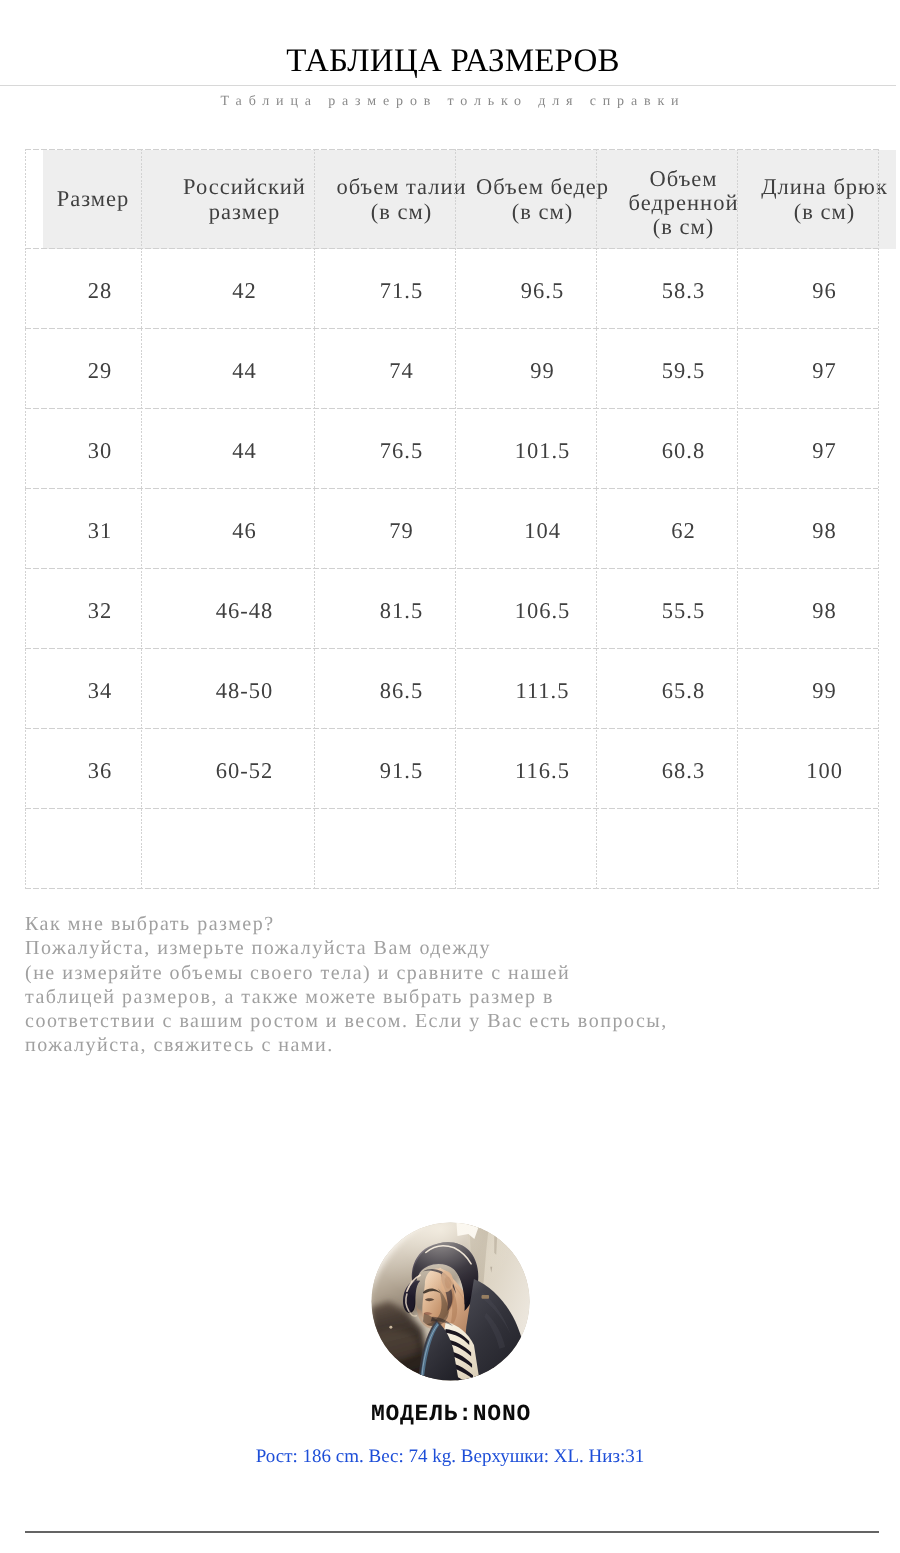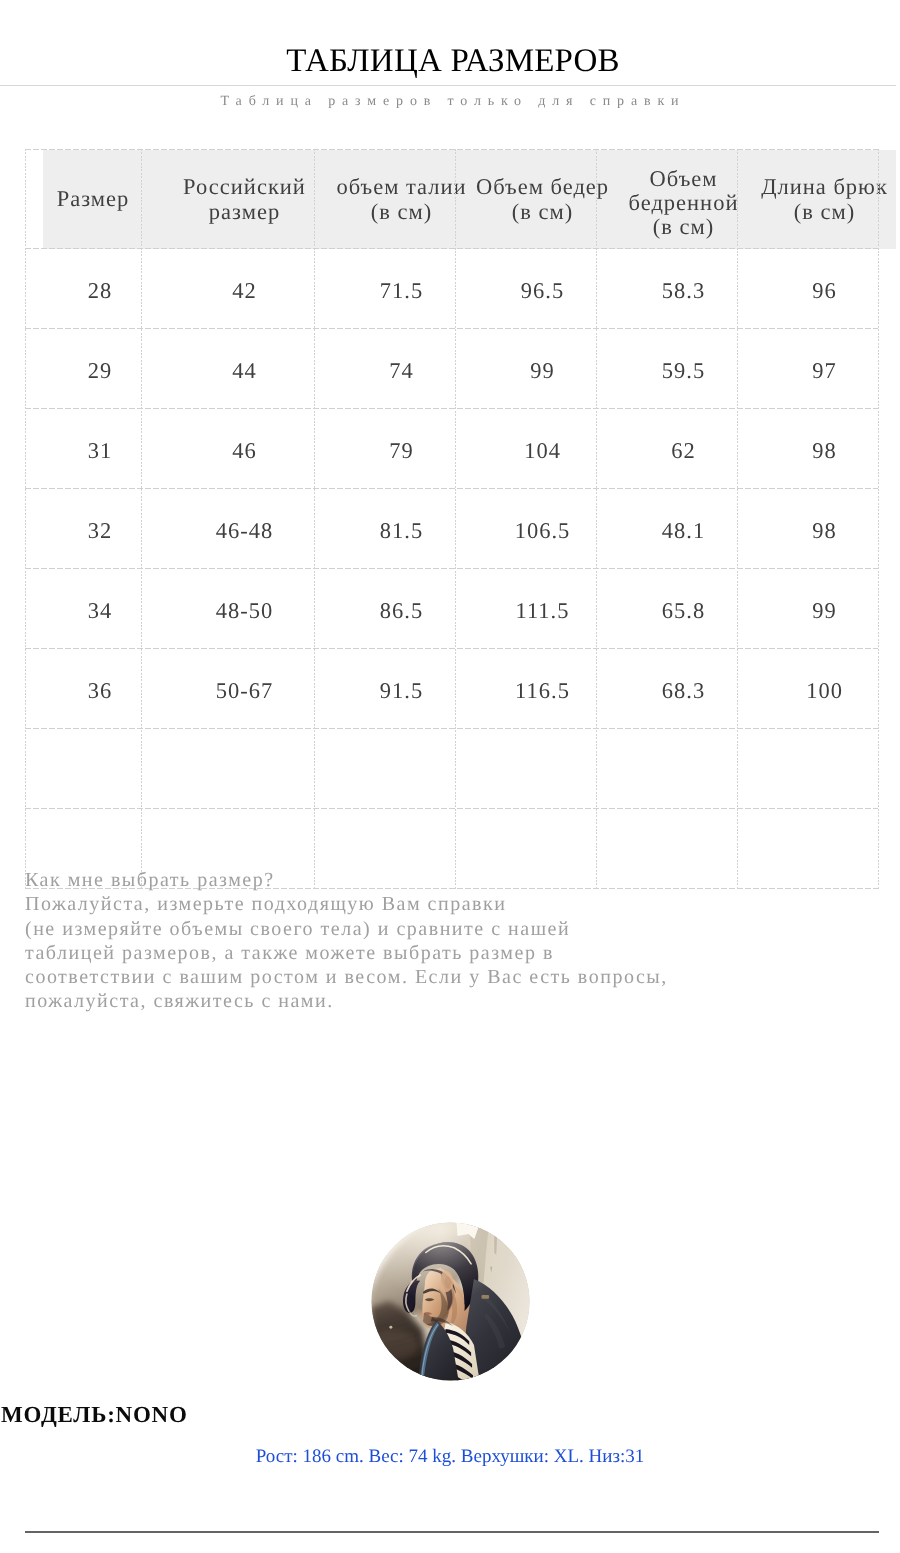--- a/index.html
+++ b/index.html
@@ -10,24 +10,24 @@
   .subtitle{position:absolute;left:3px;top:94px;width:900px;text-align:center;font-size:14px;color:#8a8a8a;letter-spacing:6.85px;line-height:15px;}
   table.sizes{position:absolute;left:42px;top:149px;width:853px;border-collapse:collapse;table-layout:fixed;}
   table.sizes td{border:1px solid transparent;text-align:center;font-size:22.5px;color:#3f3f3f;letter-spacing:1.0px;text-indent:0;padding-right:1.0px;}
   table.sizes thead td{background:#eeeeee;height:99px;padding:0 1.0px 0 0;line-height:25.5px;vertical-align:middle;box-sizing:border-box;}
   table.sizes thead td:first-child{padding-right:15px;}
   table.sizes thead td.l3{padding-top:7px;line-height:24px;text-align:center;}
   table.sizes tbody td{height:80px;padding:4px 1.0px 0 0;line-height:73px;box-sizing:border-box;}
   .tlines{position:absolute;left:25px;top:149px;width:853px;height:739px;pointer-events:none;}
   .hl{position:absolute;left:0;width:853px;height:1px;background:repeating-linear-gradient(to right,#d0d0d0 0,#d0d0d0 6px,transparent 6px,transparent 8px);}
   .vl{position:absolute;top:0;width:1px;height:740px;background:repeating-linear-gradient(to bottom,#d2d2d2 0,#d2d2d2 2px,transparent 2px,transparent 3.4px);}
-  .note{position:absolute;left:25px;top:868px;font-size:20px;line-height:24.3px;color:#a0a0a0;letter-spacing:1.5px;}
+  .note{position:absolute;left:25px;top:912px;font-size:20px;line-height:24.3px;color:#a0a0a0;letter-spacing:1.5px;}
   .model{position:absolute;left:0;top:1222px;width:900px;text-align:center;}
   .avatar{width:159px;height:159px;border-radius:50%;overflow:hidden;display:inline-block;}
-  .mname{position:absolute;left:0;top:1403px;width:900px;font-size:23px;font-weight:bold;color:#0b0b0b;line-height:23px;letter-spacing:0.75px;text-indent:0;padding-left:1px;}
+  .mname{position:absolute;left:0;top:1403px;width:900px;text-align:center;font-size:23px;font-weight:bold;color:#0b0b0b;line-height:23px;letter-spacing:0.75px;text-indent:0;padding-left:1px;font-family:Liberation Mono, monospace;}
   .mspec{position:absolute;left:0;top:1447px;width:900px;text-align:center;font-size:19px;color:#1d4ed8;line-height:19px;}
   .rule-bot{position:absolute;left:25px;top:1531px;width:854px;height:2px;background:#646464;}
 </style>
 </head>
 <body>
 
 <div class="page">
   <div class="title">ТАБЛИЦА РАЗМЕРОВ</div>
   <div class="rule-top"></div>
   <div class="subtitle">Таблица размеров только для справки</div>
@@ -61,46 +61,54 @@
         </tr>
         <tr>
           <td>29</td>
           <td>44</td>
           <td>74</td>
           <td>99</td>
           <td>59.5</td>
           <td>97</td>
         </tr>
         <tr>
+          <td>30</td>
+          <td>44</td>
+          <td>76.5</td>
+          <td>101.5</td>
+          <td>60.8</td>
+          <td>97</td>
+        </tr>
+        <tr>
           <td>31</td>
           <td>46</td>
           <td>79</td>
           <td>104</td>
           <td>62</td>
           <td>98</td>
         </tr>
         <tr>
           <td>32</td>
           <td>46-48</td>
           <td>81.5</td>
           <td>106.5</td>
-          <td>48.1</td>
+          <td>55.5</td>
           <td>98</td>
         </tr>
         <tr>
           <td>34</td>
           <td>48-50</td>
           <td>86.5</td>
           <td>111.5</td>
           <td>65.8</td>
           <td>99</td>
         </tr>
         <tr>
           <td>36</td>
-          <td>50-67</td>
+          <td>60-52</td>
           <td>91.5</td>
           <td>116.5</td>
           <td>68.3</td>
           <td>100</td>
         </tr>
       </tbody>
   </table>
   <div class="tlines">
       <div class="hl" style="top: 0px;"></div>
       <div class="hl" style="top: 99px;"></div>
@@ -115,21 +123,21 @@
       <div class="vl" style="left: 0px;"></div>
       <div class="vl" style="left: 116px;"></div>
       <div class="vl" style="left: 289px;"></div>
       <div class="vl" style="left: 430px;"></div>
       <div class="vl" style="left: 571px;"></div>
       <div class="vl" style="left: 712px;"></div>
       <div class="vl" style="left: 853px;"></div>
     </div>
   <div class="note">
       <div>Как мне выбрать размер?</div>
-      <div>Пожалуйста, измерьте подходящую Вам справки</div>
+      <div>Пожалуйста, измерьте пожалуйста Вам одежду</div>
       <div>(не измеряйте объемы своего тела) и сравните с нашей</div>
       <div>таблицей размеров, а также можете выбрать размер в</div>
       <div>соответствии с вашим ростом и весом. Если у Вас есть вопросы,</div>
       <div>пожалуйста, свяжитесь с нами.</div>
     </div>
   <div class="model"><div class="avatar"><svg class="avsvg" viewBox="0 0 160 160" width="159" height="159">
   <defs>
     <clipPath id="circ">
               <circle cx="80" cy="80" r="79.5"></circle>
             </clipPath>

